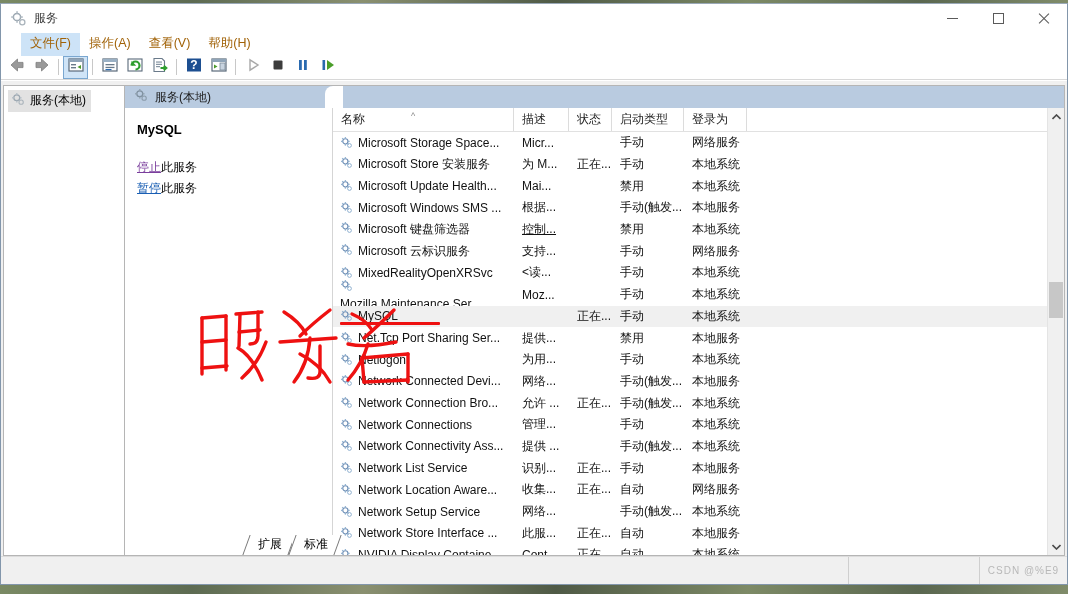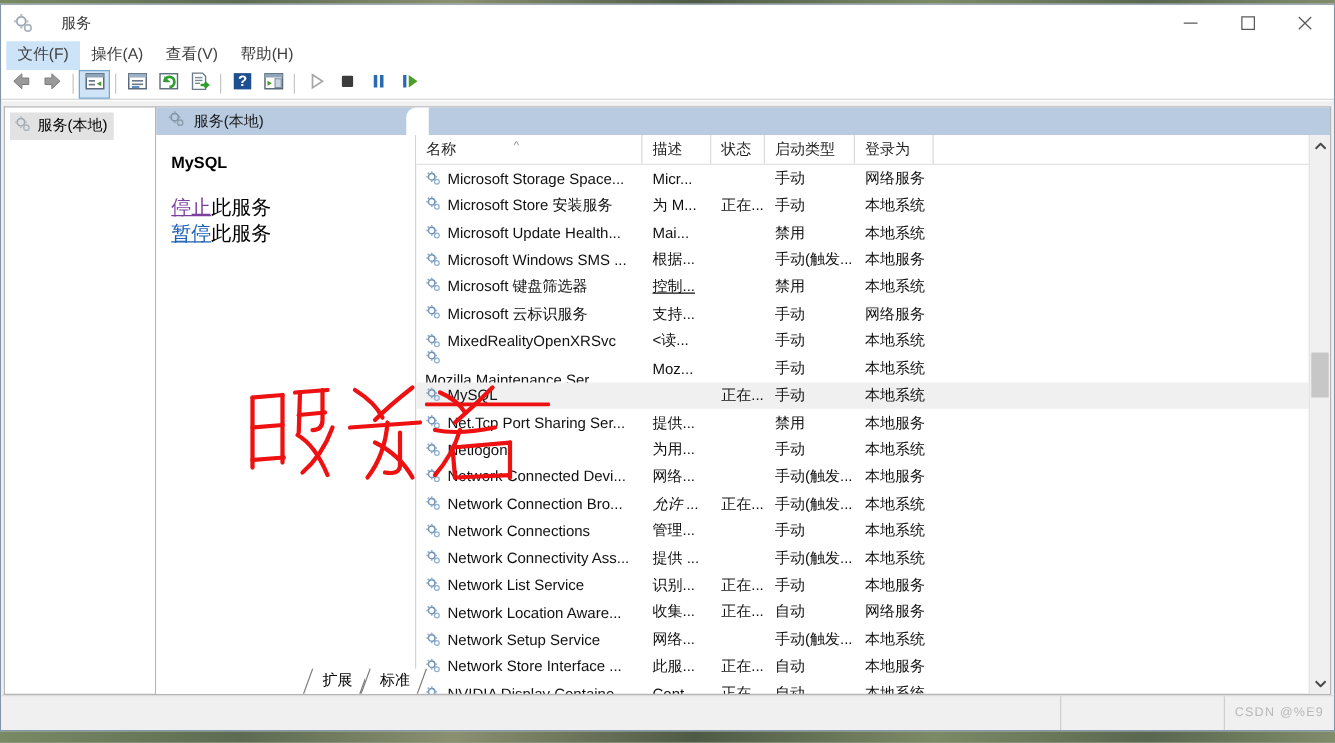--- a/index.html
+++ b/index.html
@@ -28,39 +28,39 @@
 
   
   .titlebar {
     position: relative; height: 29px; background: #ffffff;
     display: flex; align-items: center;
   }
   .title-icon {
     margin-left: 9px; width: 17px; height: 17px; position: relative; flex: none;
   }
   .title-text {
-    margin-left: 22px; font-size: 12px; color: #3a3a3a;
+    margin-left: 7px; font-size: 12px; color: #3a3a3a;
   }
   .win-controls { margin-left: auto; display: flex; height: 29px; }
   .win-btn {
     width: 46px; height: 29px; display: flex; align-items: center; justify-content: center;
   }
   .glyph-min { width: 11px; height: 1px; background: #5a5a5a; }
   .glyph-max { width: 11px; height: 11px; border: 1px solid #5a5a5a; }
   .glyph-close { position: relative; width: 12px; height: 12px; }
   .glyph-close::before, .glyph-close::after {
     content: ""; position: absolute; left: -1px; top: 5px; width: 14px; height: 1px; background: #5a5a5a;
   }
   .glyph-close::before { transform: rotate(45deg); }
   .glyph-close::after { transform: rotate(-45deg); }
 
   
   .menubar {
     height: 22px; background: #ffffff; display: flex; align-items: center;
-    padding-left: 4px; font-size: 12.5px; color: #404040;
+    padding-left: 20px; font-size: 12.5px; color: #a16207;
   }
   .menu-item { padding: 3px 9px 4px 9px; }
   .menu-item.active { background: #cde3f7; }
 
   
   .toolbar {
     height: 25px; background: #ffffff; display: flex; align-items: center;
     padding-left: 3px; gap: 0px; border-bottom: 1px solid #d8d8d8;
   }
   .tb-btn {
@@ -102,21 +102,21 @@
     background: #ffffff; border-radius: 8px 0 0 0;
   }
 
   .pane-body { flex: 1; display: flex; min-height: 0; }
 
   
   .details {
     width: 207px; background: #ffffff; padding: 14px 10px 0 12px; flex: none;
   }
   .detail-title { font-size: 13px; font-weight: bold; color: #000; margin-bottom: 22px; }
-  .detail-link { font-size: 16px; color: #000; margin-bottom: 5px; line-height: 16px; }
+  .detail-link { font-size: 12px; color: #000; margin-bottom: 5px; line-height: 16px; }
   .lnk { text-decoration: underline; }
   .lnk.visited { color: #7b3f9d; }
   .lnk.fresh { color: #1a5fb4; }
 
   
   .listview {
     flex: 1; position: relative; border-left: 1px solid #d5d5d5;
     display: flex; flex-direction: column; min-width: 0;
   }
   .lv-header {
@@ -690,21 +690,21 @@
                           <rect x="1.4" y="6.2" width="2.1" height="1.7"></rect>
                           <rect x="10.5" y="6.2" width="2.1" height="1.7"></rect>
                           <rect x="2.6" y="2.6" width="1.9" height="1.7" transform="rotate(-45 3.5 3.4)"></rect>
                           <rect x="9.6" y="9.6" width="1.9" height="1.7" transform="rotate(-45 10.5 10.4)"></rect>
                         </g>
                         <circle cx="12.4" cy="12.4" r="2.5" fill="none" stroke="#8fb0d0" stroke-width="1.3"></circle>
                       </svg>
                     </span>
                     <span>Network Connection Bro...</span>
                   </div>
-                  <div class="cell" style="width: 55px; font-style: italic;">允许 ...</div>
+                  <div class="cell" style="width: 55px;">允许 ...</div>
                   <div class="cell" style="width: 43px;">正在...</div>
                   <div class="cell" style="width: 72px;">手动(触发...</div>
                   <div class="cell" style="width: 63px;">本地系统</div>
                 </div>
                 <div class="lv-row">
                   <div class="cell cell-name" style="width: 181px;">
                     <span class="gear">
                       <svg width="13" height="13" viewBox="0 0 17 17">
                         <circle cx="7" cy="7" r="3.4" fill="none" stroke="#6f8fb5" stroke-width="1.5"></circle>
                         <g fill="#8fb0d0">

